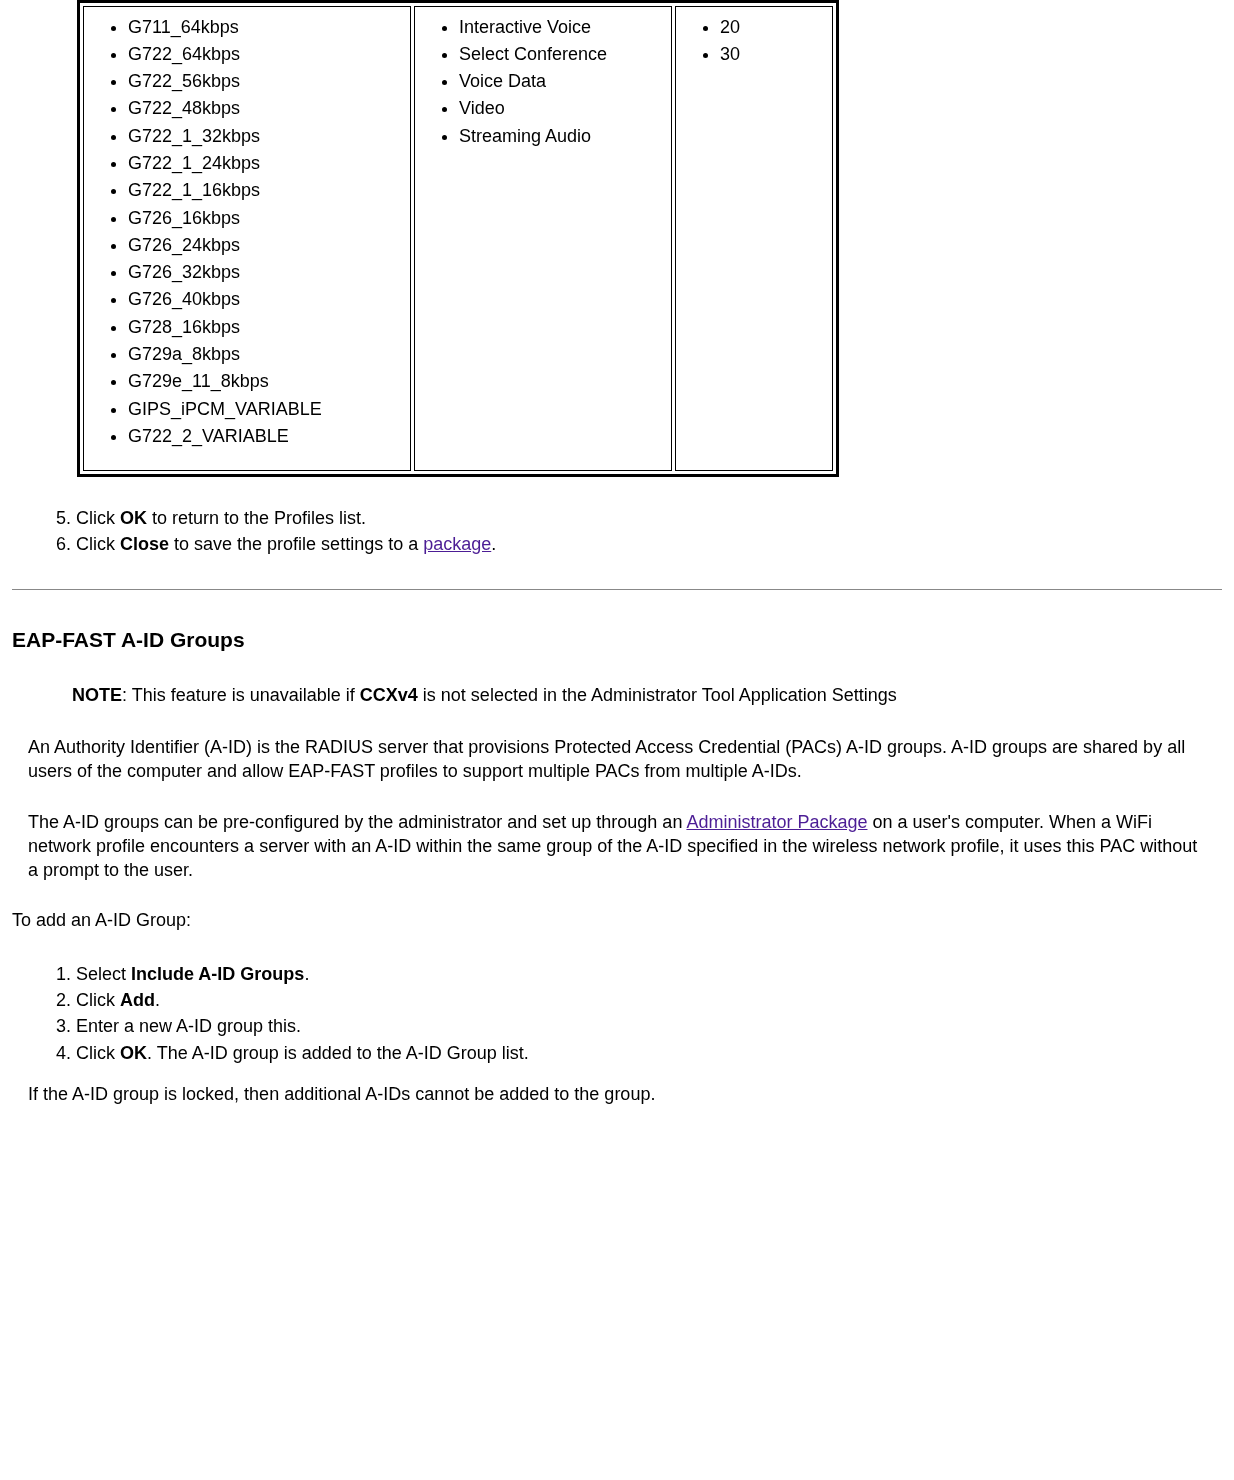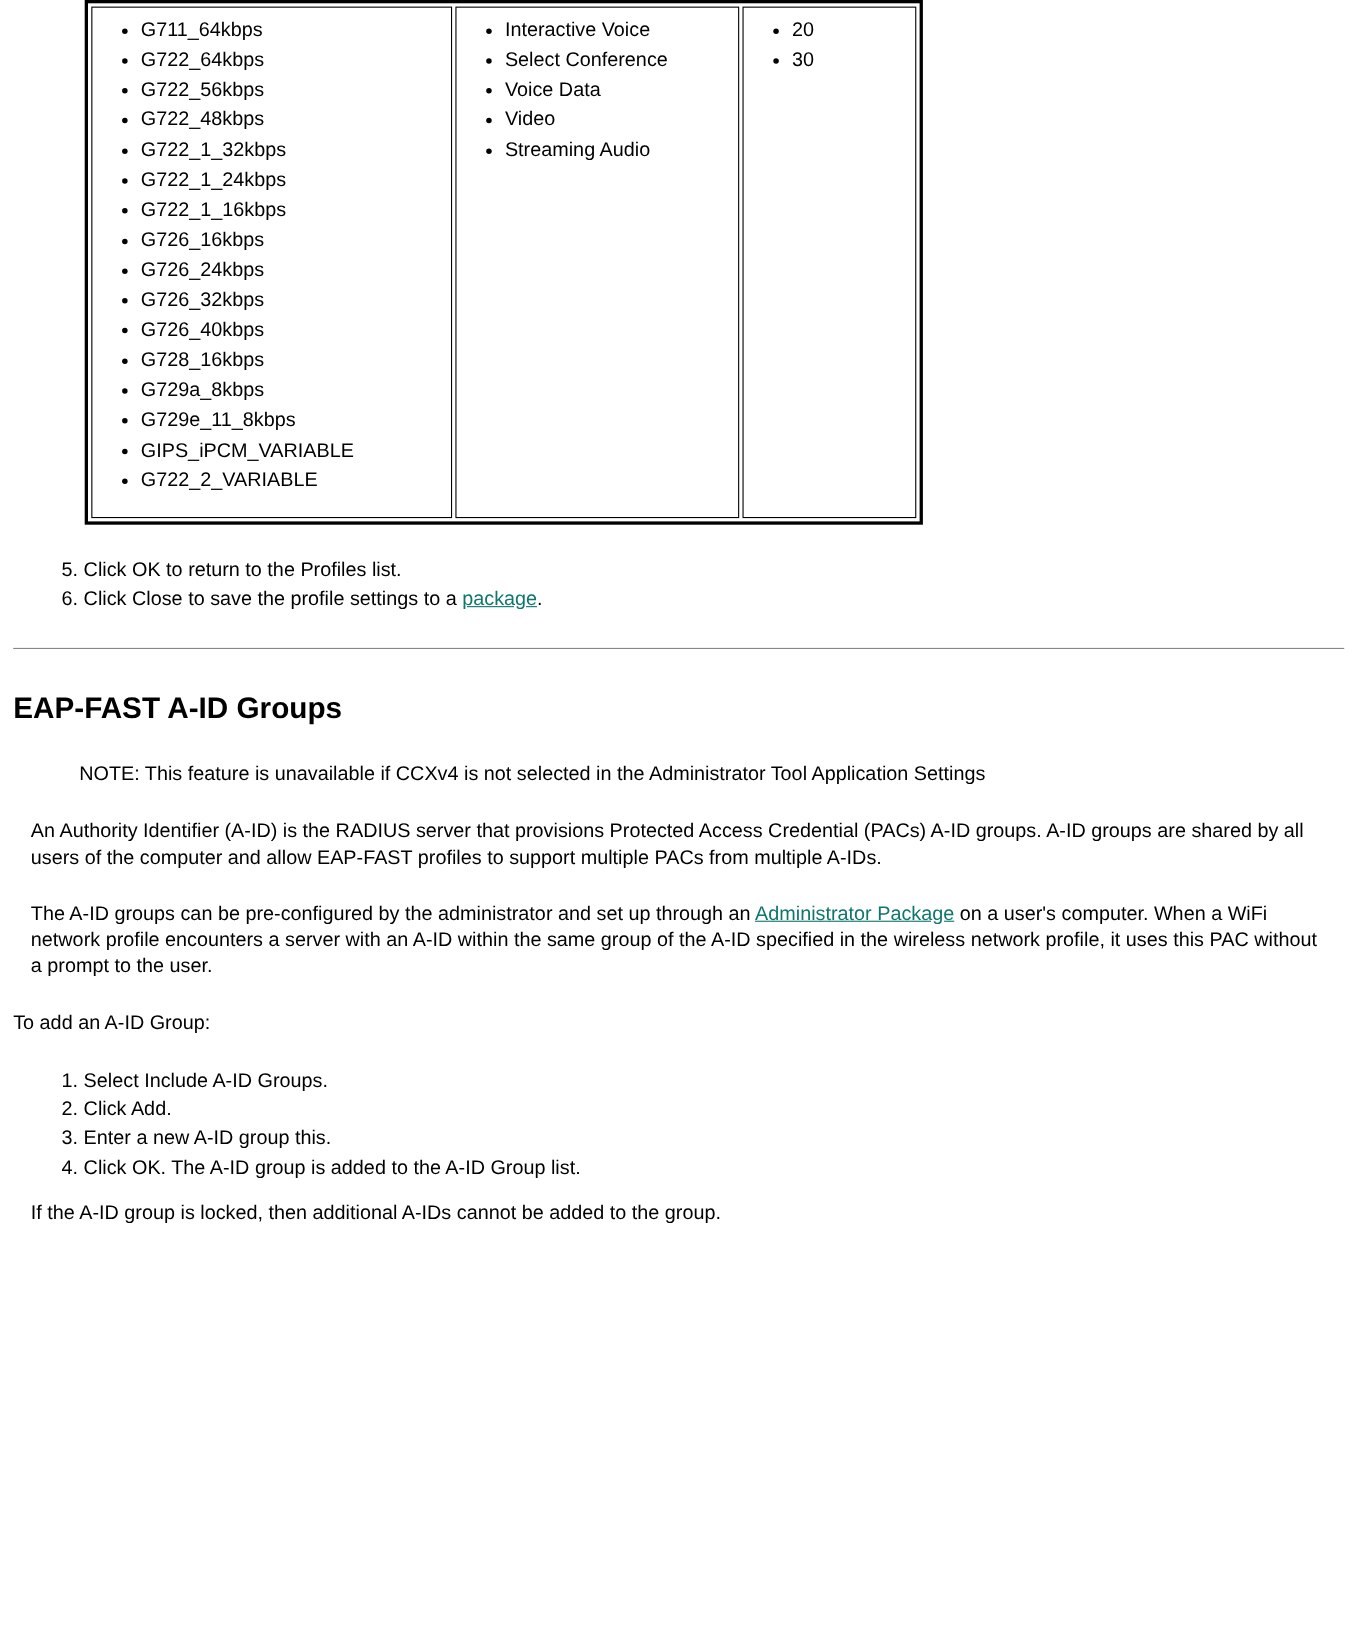--- a/index.html
+++ b/index.html
@@ -37,31 +37,31 @@
       padding-left: 64px;
       margin: 28px 0 16px 0;
     }
     ol.steps li { padding: 1px 0; }
     hr.sep {
       border: none;
       border-top: 1.5px solid #888;
       margin: 32px 0 36px 0;
     }
     h2.section {
-      font-size: 27px;
+      font-size: 21px;
       font-weight: bold;
       margin: 0 0 28px 0;
     }
     .note-block {
       margin: 0 110px 28px 60px;
     }
     .para { margin: 0 10px 26px 16px; }
     .para2 { margin: 0 10px 12px 0; }
-    a.link { color: #0f766e; text-decoration: underline; }
-    b { font-weight: normal; }
+    a.link { color: #4c1d95; text-decoration: underline; }
+    b { font-weight: bold; }
   </style>
 </head>
 <body>
 
 <table class="outer-table">
   <tbody>
       <tr>
     <td class="c1">
       <ul class="disc" id="col1-list">
             <li>G711_64kbps</li>

